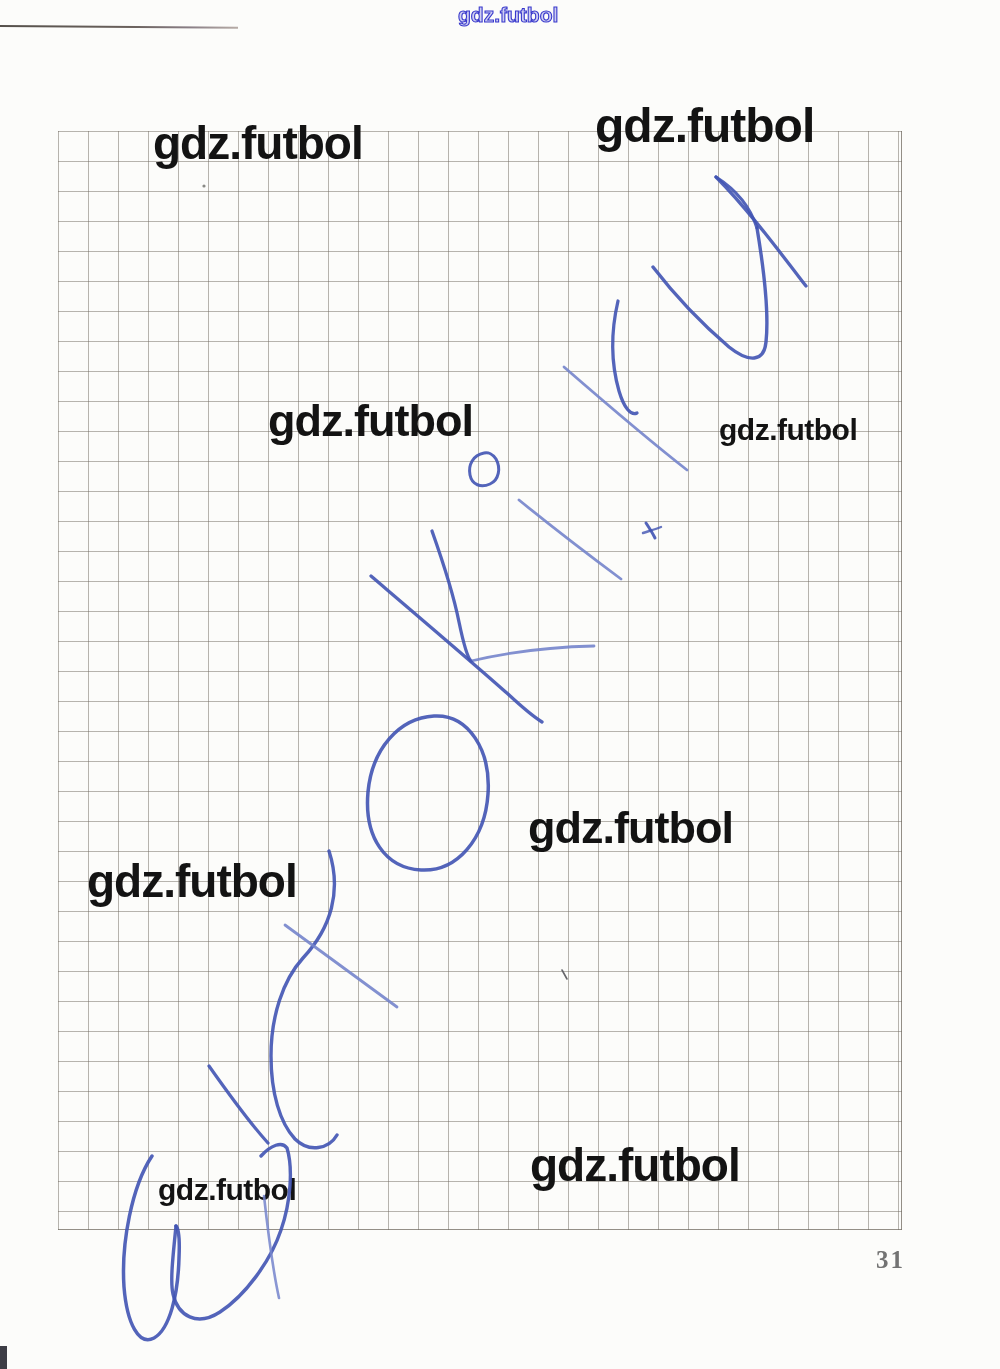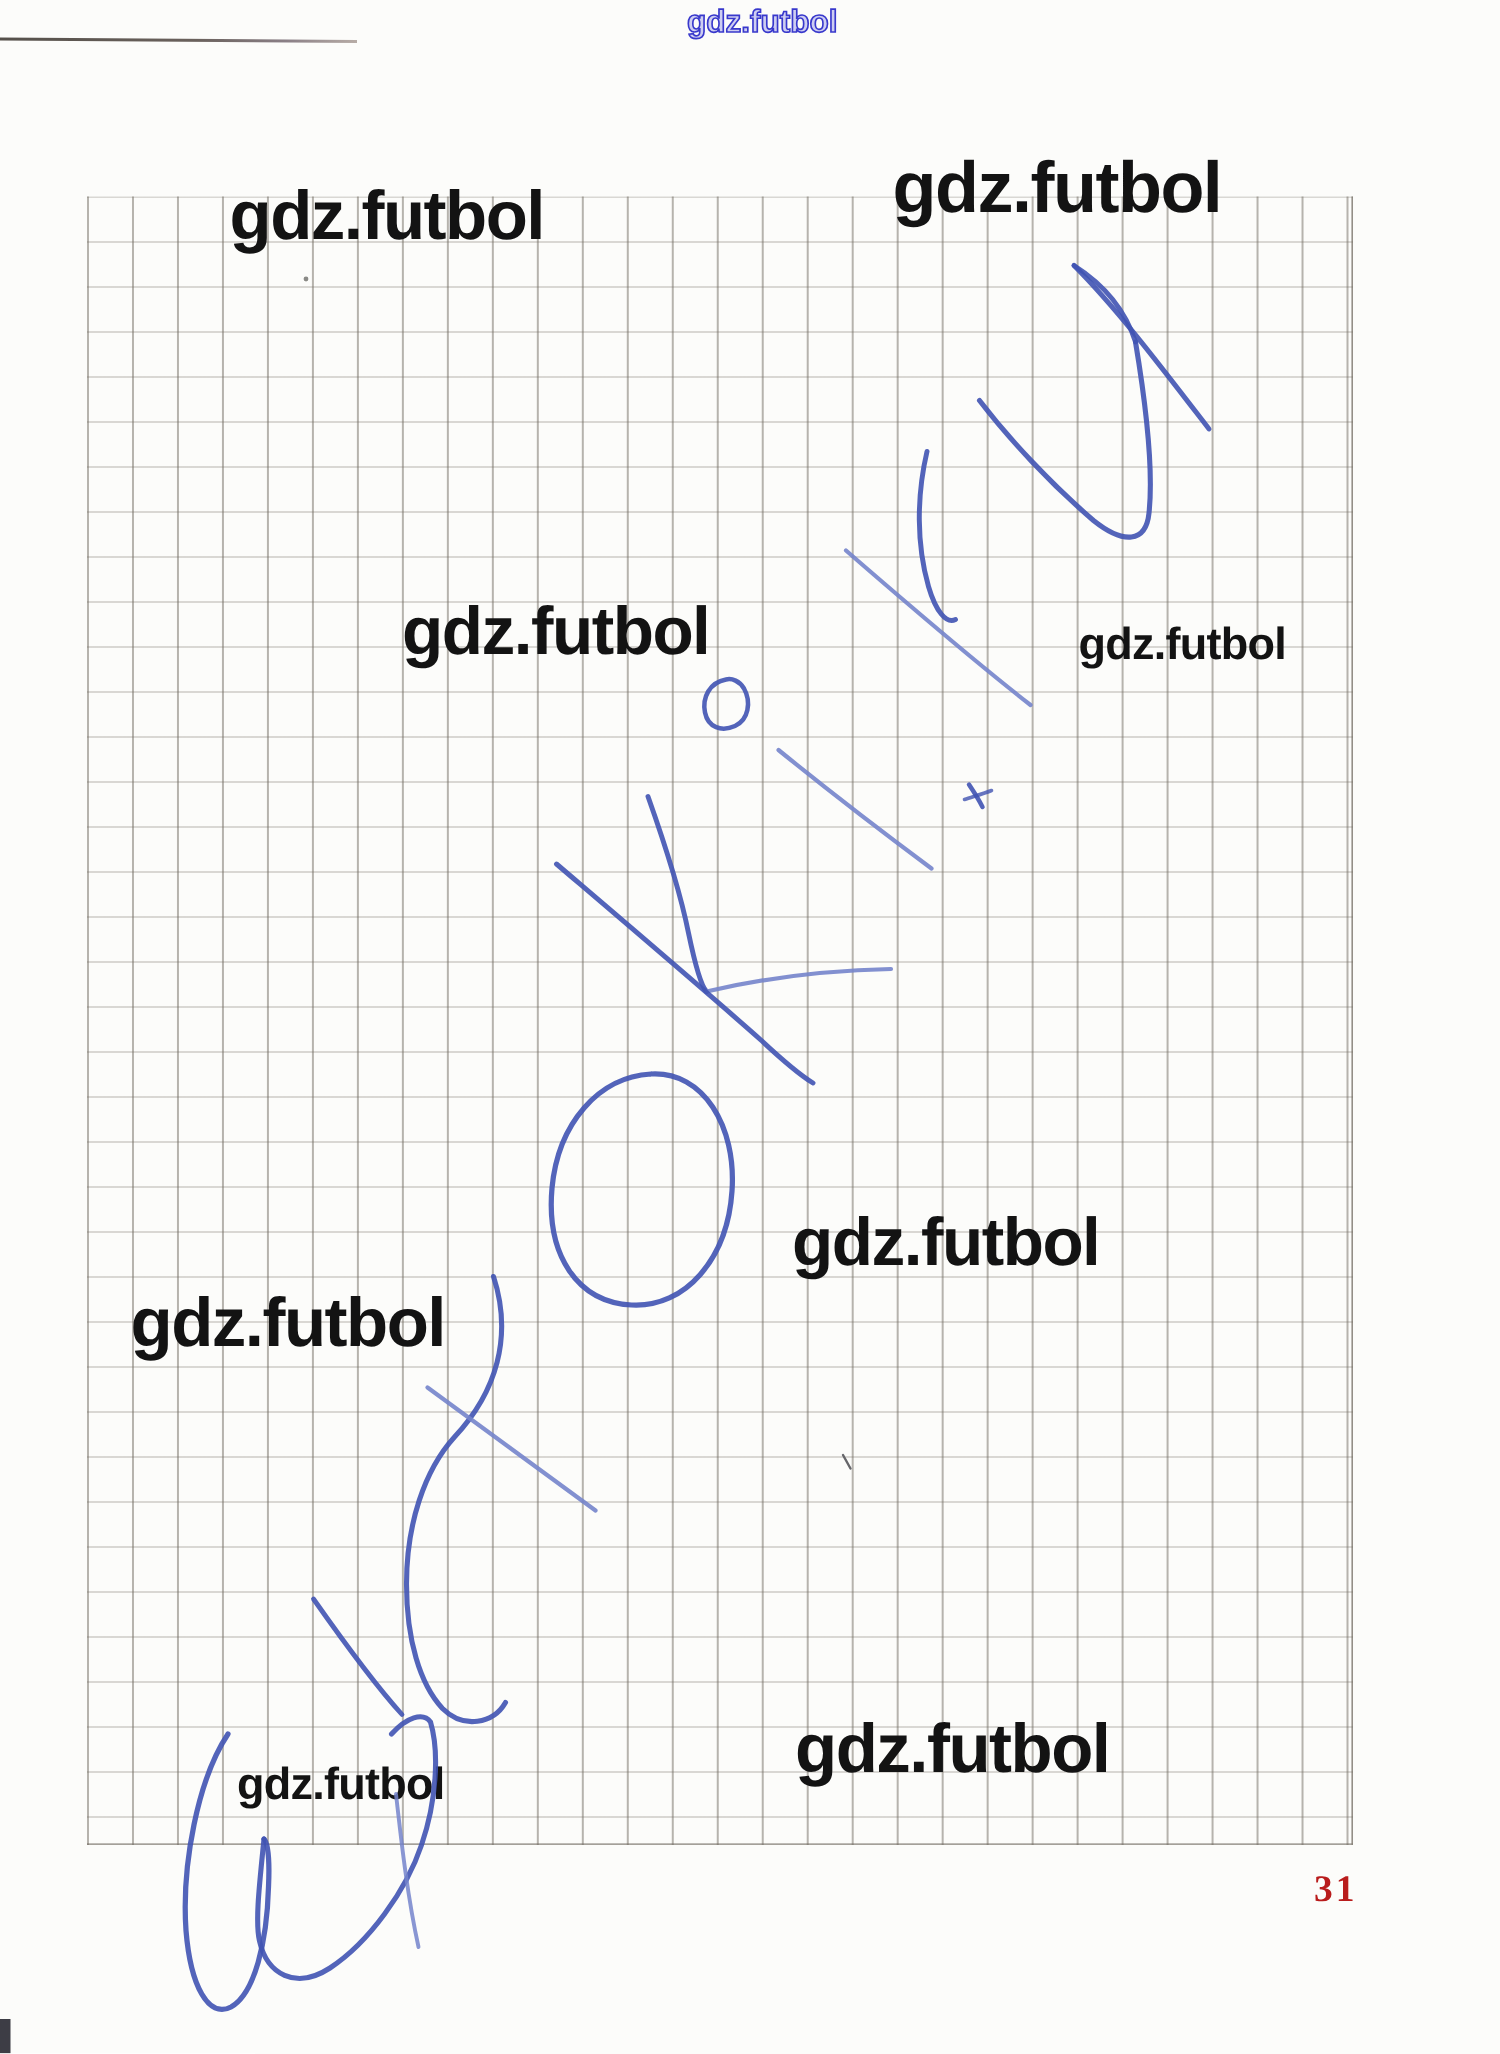--- a/index.html
+++ b/index.html
@@ -29,21 +29,21 @@
     transform:rotate(0.4deg);transform-origin:left center;
   }
   .wm{
     position:absolute;color:#131313;font-weight:700;line-height:1;
     letter-spacing:-1px;white-space:nowrap;
   }
   .ink{position:absolute;left:0;top:0;width:1000px;height:1369px;}
   .page-number{
     position:absolute;left:876px;top:1246px;
     font-family:"Liberation Serif", serif;font-size:25px;font-weight:600;
-    color:#b91c1c;letter-spacing:2px;
+    color:#737373;letter-spacing:2px;
   }
   .corner-mark{
     position:absolute;left:0px;top:1346px;width:7px;height:23px;
     background:#3d3d45;
   }
 </style>
 </head>
 <body>
 
 <div class="page">

